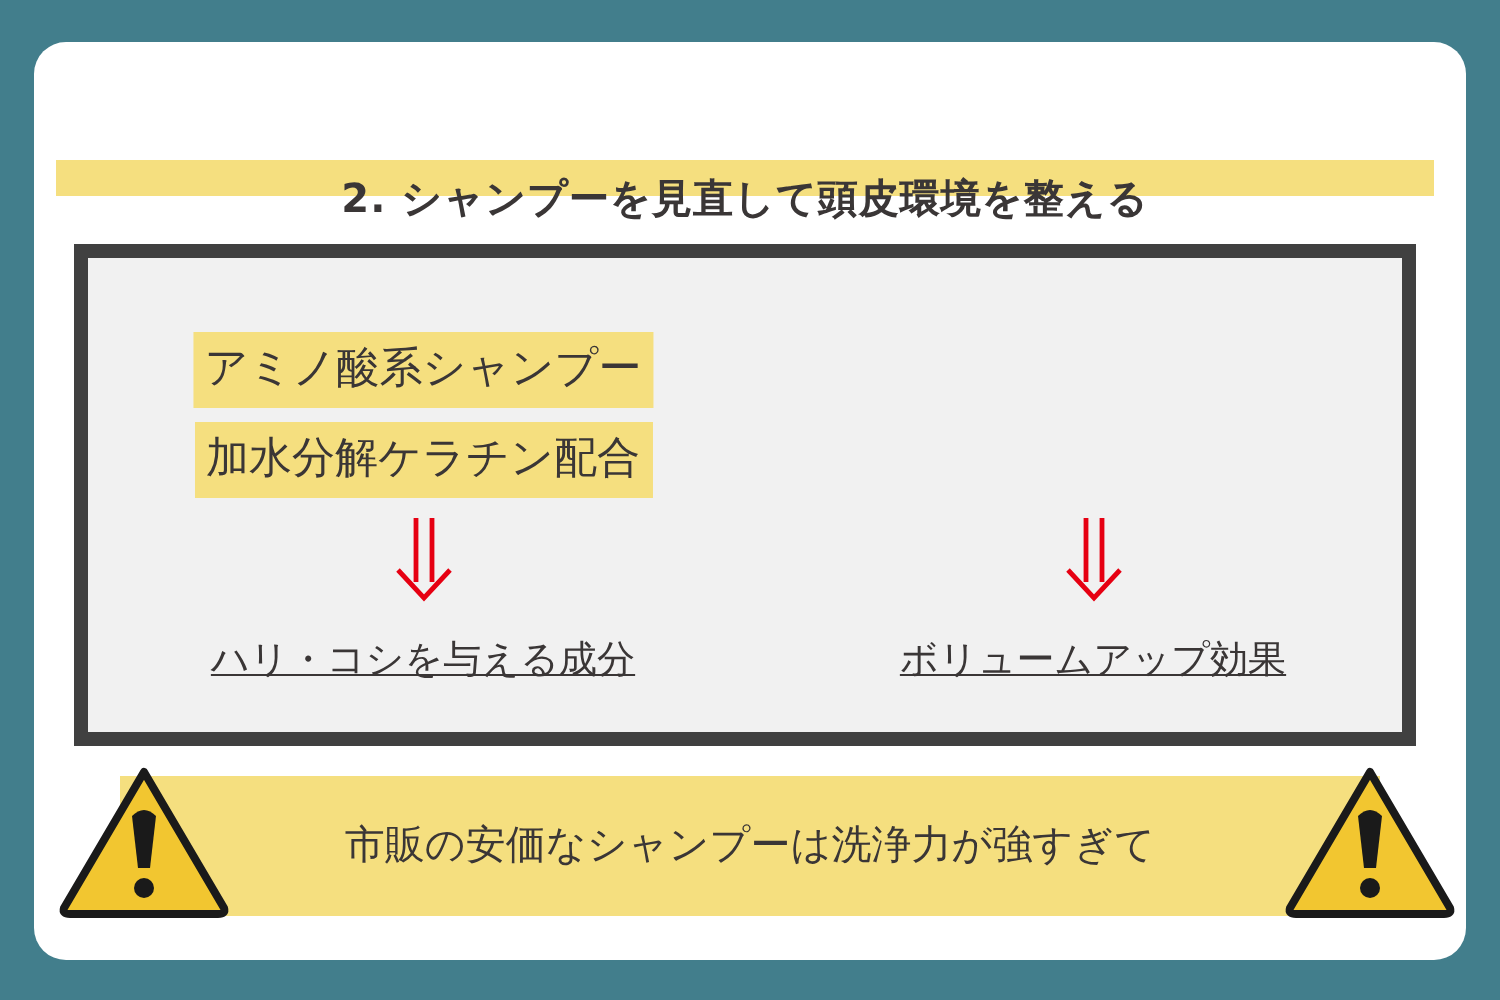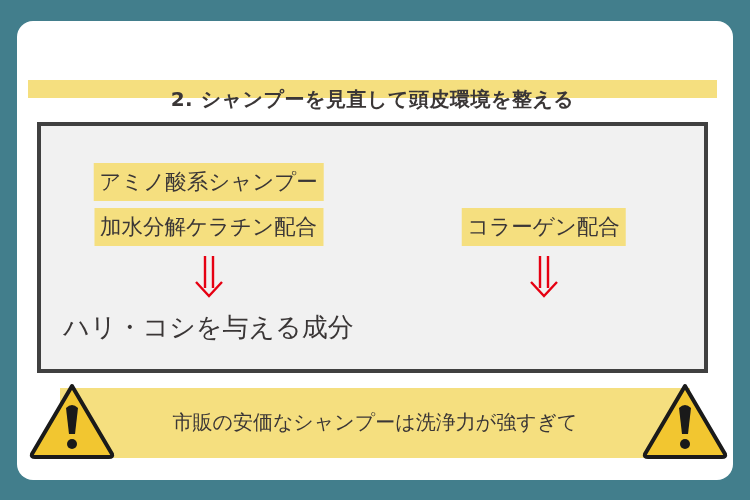--- a/index.html
+++ b/index.html
@@ -17,37 +17,37 @@
     position: absolute; left: 11px; top: 59px; width: 689px; height: 18px;
     background: #F5DF7F;
   }
   .title {
     position: absolute; left: 11px; top: 32px; width: 689px; text-align: center;
     font-size: 20px; font-weight: bold; color: #3A3636; letter-spacing: 0.5px;
     line-height: 44px; white-space: nowrap; margin-top: 24px;
   }
   .box {
     position: absolute; left: 20px; top: 101px; width: 671px; height: 251px;
-    background: #F1F1F1; border: 4px solid #404040; box-sizing: border-box;
+    background: #F1F1F1; border: 7px solid #404040; box-sizing: border-box;
   }
   .col { position: absolute; top: 0; width: 335px; height: 100%; }
   .col.left { left: 0; }
   .col.right { left: 335px; }
   .hl {
     position: absolute; left: 50%; transform: translateX(-50%);
     background: #F5DF7F; color: #3A3636;
     font-size: 21.5px; line-height: 38px; height: 38px; padding: 0 6px; white-space: nowrap;
   }
   .arrow {
     position: absolute; left: 50%; transform: translateX(-50%); top: 128px;
     width: 34px; height: 44px;
   }
   .result {
     position: absolute; left: 0; width: 100%; text-align: center; top: 183px;
-    font-size: 26px; color: #3A3636; white-space: nowrap; line-height: 36px;
+    font-size: 19px; color: #3A3636; white-space: nowrap; line-height: 36px; text-decoration: underline;
   }
   .warn-band {
     position: absolute; left: 43px; top: 367px; width: 630px; height: 70px;
     background: #F5DF7F;
   }
   .warn-text {
     position: absolute; left: 0; width: 100%; text-align: center; top: 18px;
     font-size: 20px; line-height: 32px; color: #3A3636; white-space: nowrap;
   }
   .warn-icon { position: absolute; width: 88px; height: 78px; }
@@ -66,26 +66,26 @@
       <div class="hl" style="top:37px">アミノ酸系シャンプー</div>
       <div class="hl" style="top:82px">加水分解ケラチン配合</div>
       <svg class="arrow" viewBox="0 0 34 44">
         <line x1="13" y1="2" x2="13" y2="34" stroke="#E60012" stroke-width="2.4"></line>
         <line x1="21" y1="2" x2="21" y2="34" stroke="#E60012" stroke-width="2.4"></line>
         <polyline points="4,28 17,42 30,28" fill="none" stroke="#E60012" stroke-width="2.4"></polyline>
       </svg>
       <div class="result">ハリ・コシを与える成分</div>
     </div>
     <div class="col right">
-      <div class="hl" style="top:82px">コラーゲン配合</div>
       <svg class="arrow" viewBox="0 0 34 44">
         <line x1="13" y1="2" x2="13" y2="34" stroke="#E60012" stroke-width="2.4"></line>
         <line x1="21" y1="2" x2="21" y2="34" stroke="#E60012" stroke-width="2.4"></line>
         <polyline points="4,28 17,42 30,28" fill="none" stroke="#E60012" stroke-width="2.4"></polyline>
       </svg>
+      <div class="result">ボリュームアップ効果</div>
     </div>
   </div>
 
   <div class="warn-band">
     <div class="warn-text">
       <div>市販の安価なシャンプーは洗浄力が強すぎて</div>
     </div>
   </div>
 
   <svg class="warn-icon l" viewBox="0 0 88 78">

